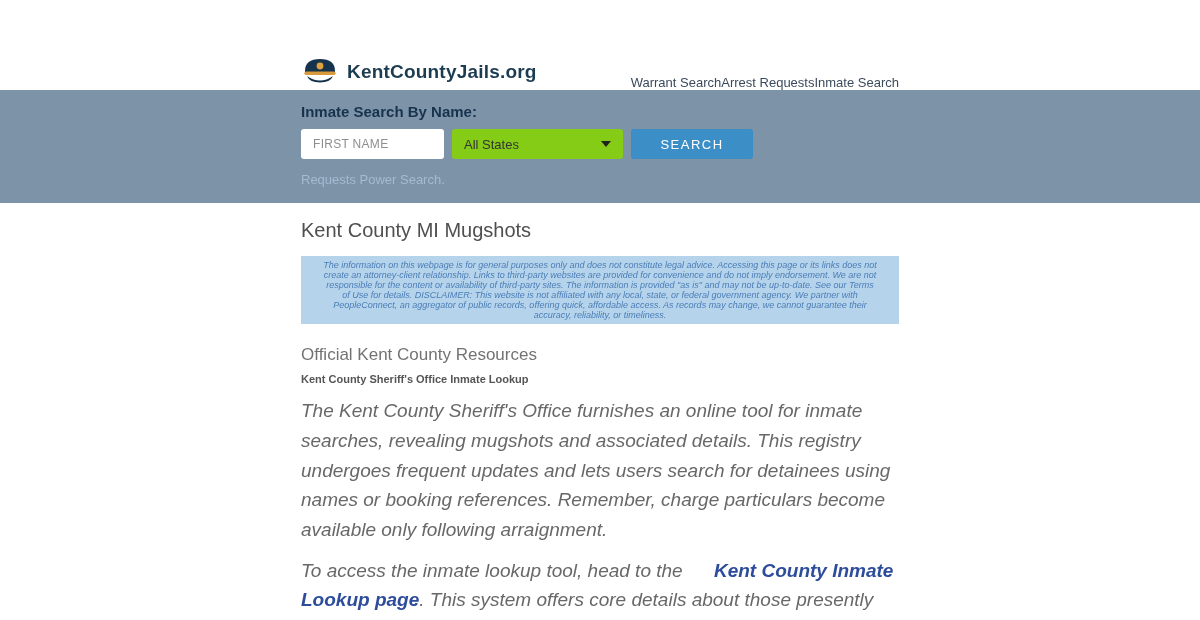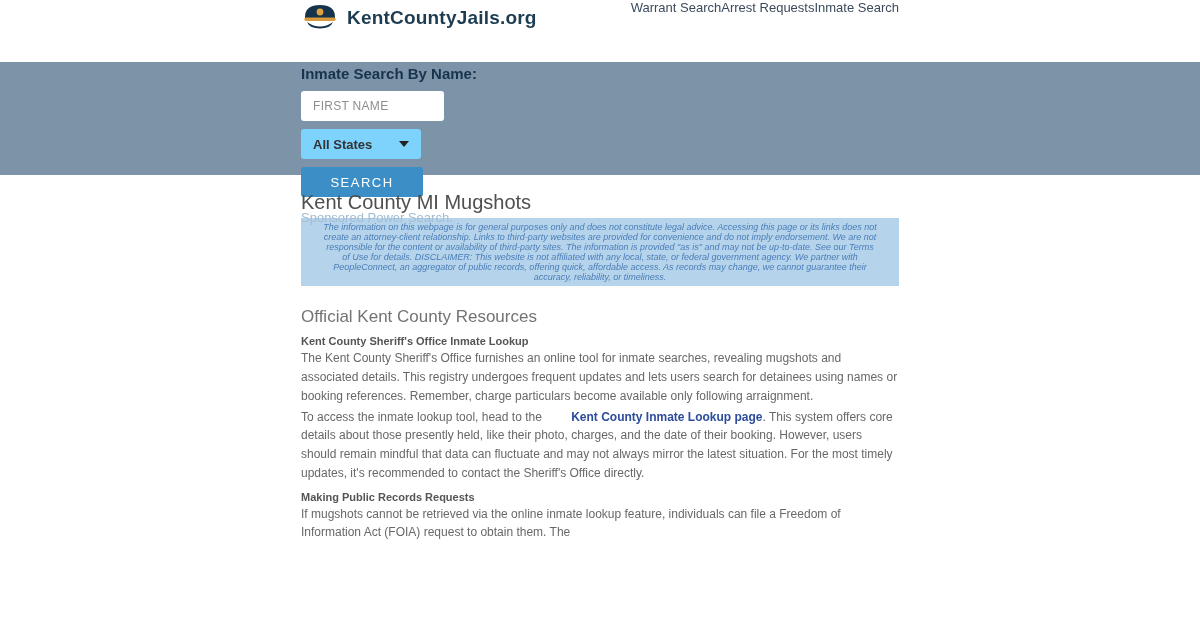--- a/index.html
+++ b/index.html
@@ -6,62 +6,62 @@
   html, body { width: 1200px; height: 620px; overflow: hidden; }
   body {
     font-family: "Liberation Sans", sans-serif;
     background: #ffffff;
     color: #666;
   }
   .container { width: 598px; margin: 0 auto; }
 
   
   .header { height: 62px; background: #ffffff; }
-  .header-inner { display: flex; align-items: flex-start; justify-content: space-between; height: 100%; }
+  .header-inner { display: flex; align-items: flex-end; justify-content: space-between; height: 100%; margin-top: 28px; }
   .logo { display: flex; align-items: center; gap: 8px; cursor: pointer; }
   .logo-text { font-size: 19px; font-weight: bold; color: #1d3c52; letter-spacing: 0.2px; }
   .nav { display: flex; }
   .nav a { font-size: 13px; color: #3b4a5c; text-decoration: none; }
 
   
-  .form-band { background: #7d93a8; height: 113px; padding-top: 3px; }
+  .form-band { background: #7d93a8; height: 113px; padding-top: 13px; }
   .form-title { color: #17334d; font-weight: bold; font-size: 15px; margin-bottom: 9px; }
-  .form-row { display: flex; gap: 8px; flex-direction: column; }
+  .form-row { display: flex; gap: 8px; }
   .form-row > * { height: 30px; border-radius: 3px; }
   .text-input {
     width: 143px; border: none; padding: 0 12px;
     font-family: "Liberation Sans", sans-serif; font-size: 12px; color: #333; outline: none;
   }
   .text-input::placeholder { color: #8e8e8e; letter-spacing: 0.3px; }
   .select-box {
-    width: 120px; background: #7dd3fc; display: flex; align-items: center;
-    justify-content: space-between; padding: 0 12px; cursor: pointer; font-weight: bold;
+    width: 171px; background: #84cc16; display: flex; align-items: center;
+    justify-content: space-between; padding: 0 12px; cursor: pointer;
   }
   .select-box .sel-label { font-size: 13px; color: #333; }
   .caret {
     width: 0; height: 0; border-left: 5px solid transparent;
     border-right: 5px solid transparent; border-top: 6px solid #222;
   }
   .search-btn {
     width: 122px; background: #3b8ec6; border: none; color: #fff;
     font-family: "Liberation Sans", sans-serif; font-size: 13px; letter-spacing: 1.5px;
     cursor: pointer;
   }
   .sponsored { display: inline-block; margin-top: 13px; font-size: 13px; color: #a2bcd2; text-decoration: none; }
 
   
   .content { padding-top: 3px; }
-  .page-title { font-size: 20px; font-weight: 400; color: #4f4f4f; margin: 13px 0 4px; }
+  .page-title { font-size: 20px; font-weight: 400; color: #4f4f4f; margin: 13px 0 14px; }
   .disclaimer {
     background: #b5d4ec; color: #4b7db6; font-style: italic;
     font-size: 9px; line-height: 1.12; text-align: center; padding: 4px 22px;
   }
   .h2 { font-size: 17px; font-weight: 400; color: #737373; margin-top: 21px; }
   .h3 { font-size: 11px; font-weight: 700; color: #555; margin-top: 8px; }
-  .para { font-size: 12px; color: #686868; line-height: 1.56; margin-top: 2px; }
+  .para { font-size: 19px; color: #686868; line-height: 1.56; margin-top: 11px; font-style: italic; }
   .body-link { color: #2d4c9b; font-weight: bold; text-decoration: none; padding-left: 26px; }
 </style>
 </head>
 <body>
 
 <div class="header">
   <div class="container header-inner">
     <div class="logo">
       <span>
         <svg width="38" height="32" viewBox="0 0 38 32">
@@ -85,21 +85,21 @@
   <div class="container">
     <div class="form-title">Inmate Search By Name:</div>
     <div class="form-row">
       <input class="text-input" type="text" placeholder="FIRST NAME" style="">
       <div class="select-box">
         <span class="sel-label">All States</span>
         <span class="caret"></span>
       </div>
       <button class="search-btn">SEARCH</button>
     </div>
-    <a href="#" class="sponsored">Sponsored Power Search.</a>
+    <a href="#" class="sponsored">Requests Power Search.</a>
   </div>
 </div>
 
 <div class="content container">
 
   <h1 class="page-title">Kent County MI Mugshots</h1>
 
   <div class="disclaimer">The information on this webpage is for general purposes only and does not constitute legal advice. Accessing this page or its links does not create an attorney-client relationship. Links to third-party websites are provided for convenience and do not imply endorsement. We are not responsible for the content or availability of third-party sites. The information is provided "as is" and may not be up-to-date. See our Terms of Use for details. DISCLAIMER: This website is not affiliated with any local, state, or federal government agency. We partner with PeopleConnect, an aggregator of public records, offering quick, affordable access. As records may change, we cannot guarantee their accuracy, reliability, or timeliness.</div>
 
   <h2 class="h2">Official Kent County Resources</h2>

